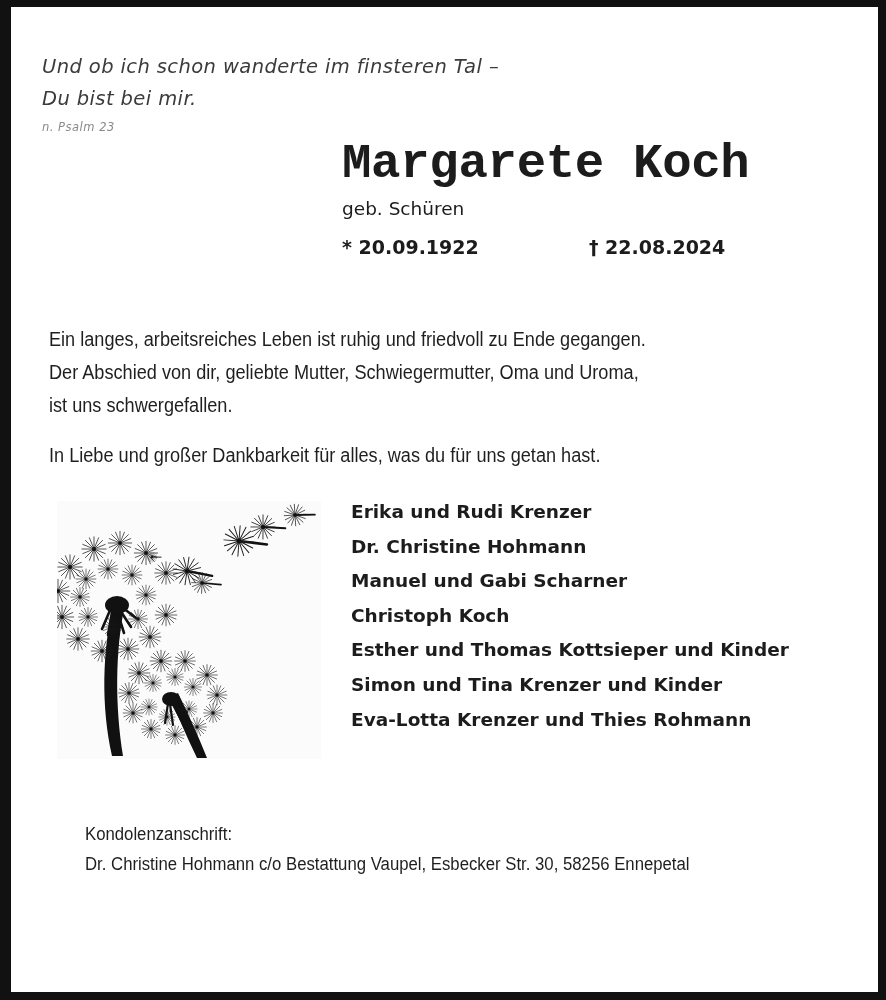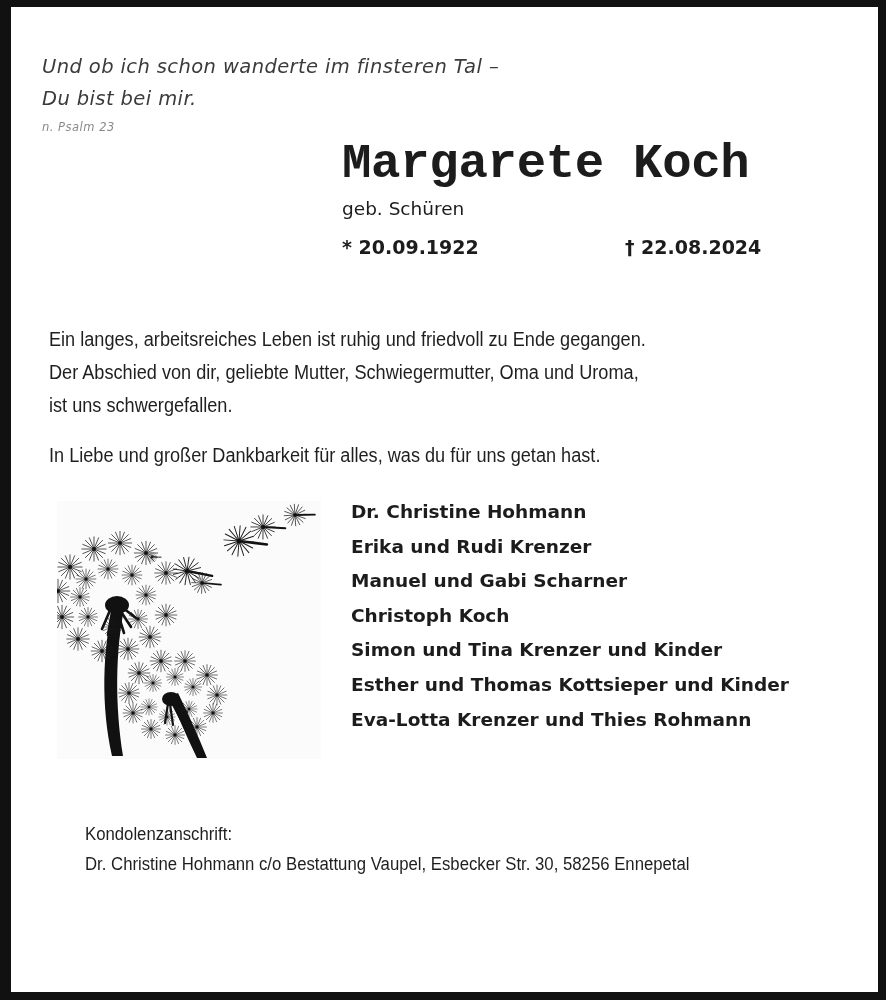--- a/index.html
+++ b/index.html
@@ -81,21 +81,20 @@
     font-weight: 400;
     color: #1c1c1c;
     line-height: 26px;
     margin-top: 7px;
     white-space: nowrap;
   }
   .dates-row {
     margin-top: 12px;
     display: flex;
     align-items: baseline;
-    gap: 36px;
   }
   .date-birth, .date-death {
     font-family: "DejaVu Sans", sans-serif;
     font-size: 19px;
     font-weight: 700;
     color: #1c1c1c;
     line-height: 26px;
     white-space: nowrap;
   }
   .date-birth { width: 247px; }
@@ -386,26 +385,26 @@
         <g transform="translate(206,26) rotate(-22) scale(1.35)">
             <use href="#flyer"></use>
           </g>
         <g transform="translate(238,14) rotate(-26) scale(1.2)">
             <use href="#flyer"></use>
           </g>
       </svg>
     </div>
 
     <div class="mourners">
+      <div class="mourner-line">Erika und Rudi Krenzer</div>
       <div class="mourner-line">Dr. Christine Hohmann</div>
-      <div class="mourner-line">Erika und Rudi Krenzer</div>
       <div class="mourner-line">Manuel und Gabi Scharner</div>
       <div class="mourner-line">Christoph Koch</div>
+      <div class="mourner-line">Esther und Thomas Kottsieper und Kinder</div>
       <div class="mourner-line">Simon und Tina Krenzer und Kinder</div>
-      <div class="mourner-line">Esther und Thomas Kottsieper und Kinder</div>
       <div class="mourner-line">Eva-Lotta Krenzer und Thies Rohmann</div>
     </div>
 
     <div class="condolence">
       <div class="foot-line">Kondolenzanschrift:</div>
       <div class="foot-line">Dr. Christine Hohmann c/o Bestattung Vaupel, Esbecker Str. 30, 58256 Ennepetal</div>
     </div>
 
 
   </div>

